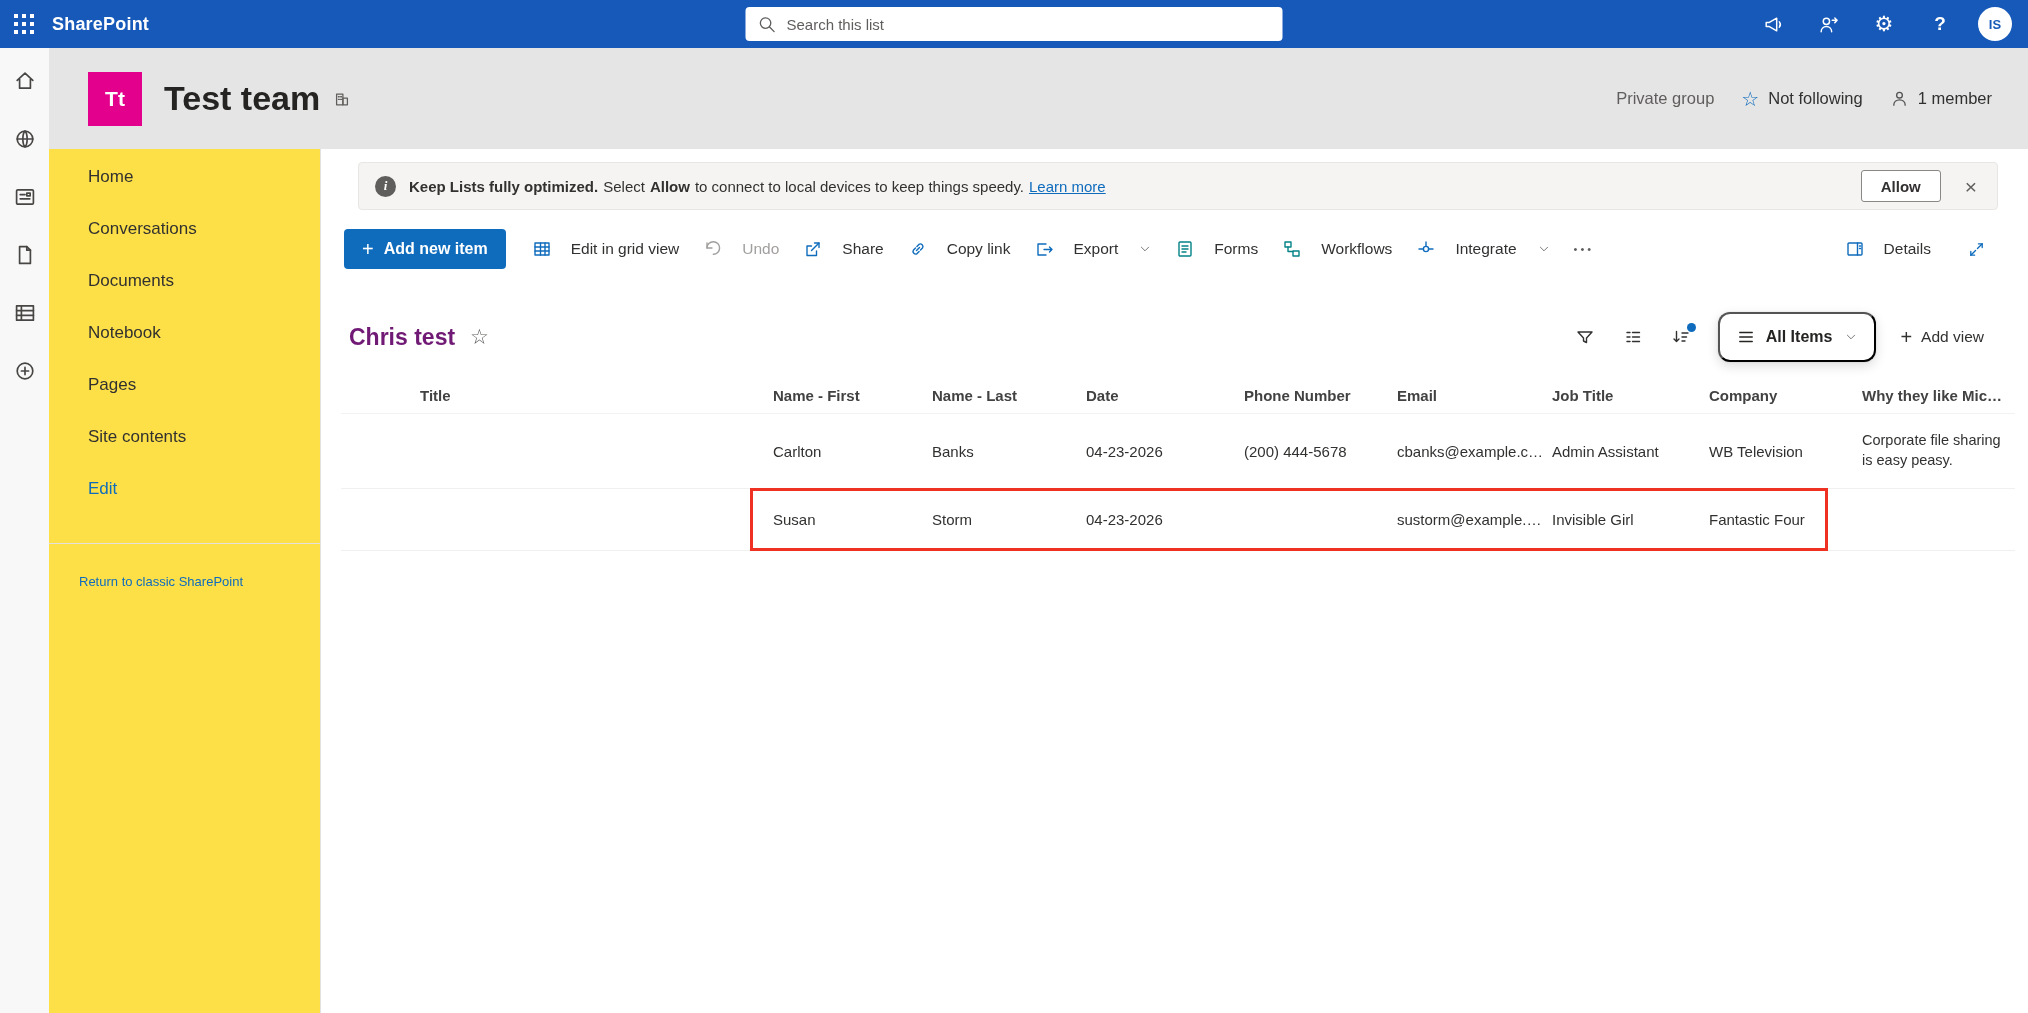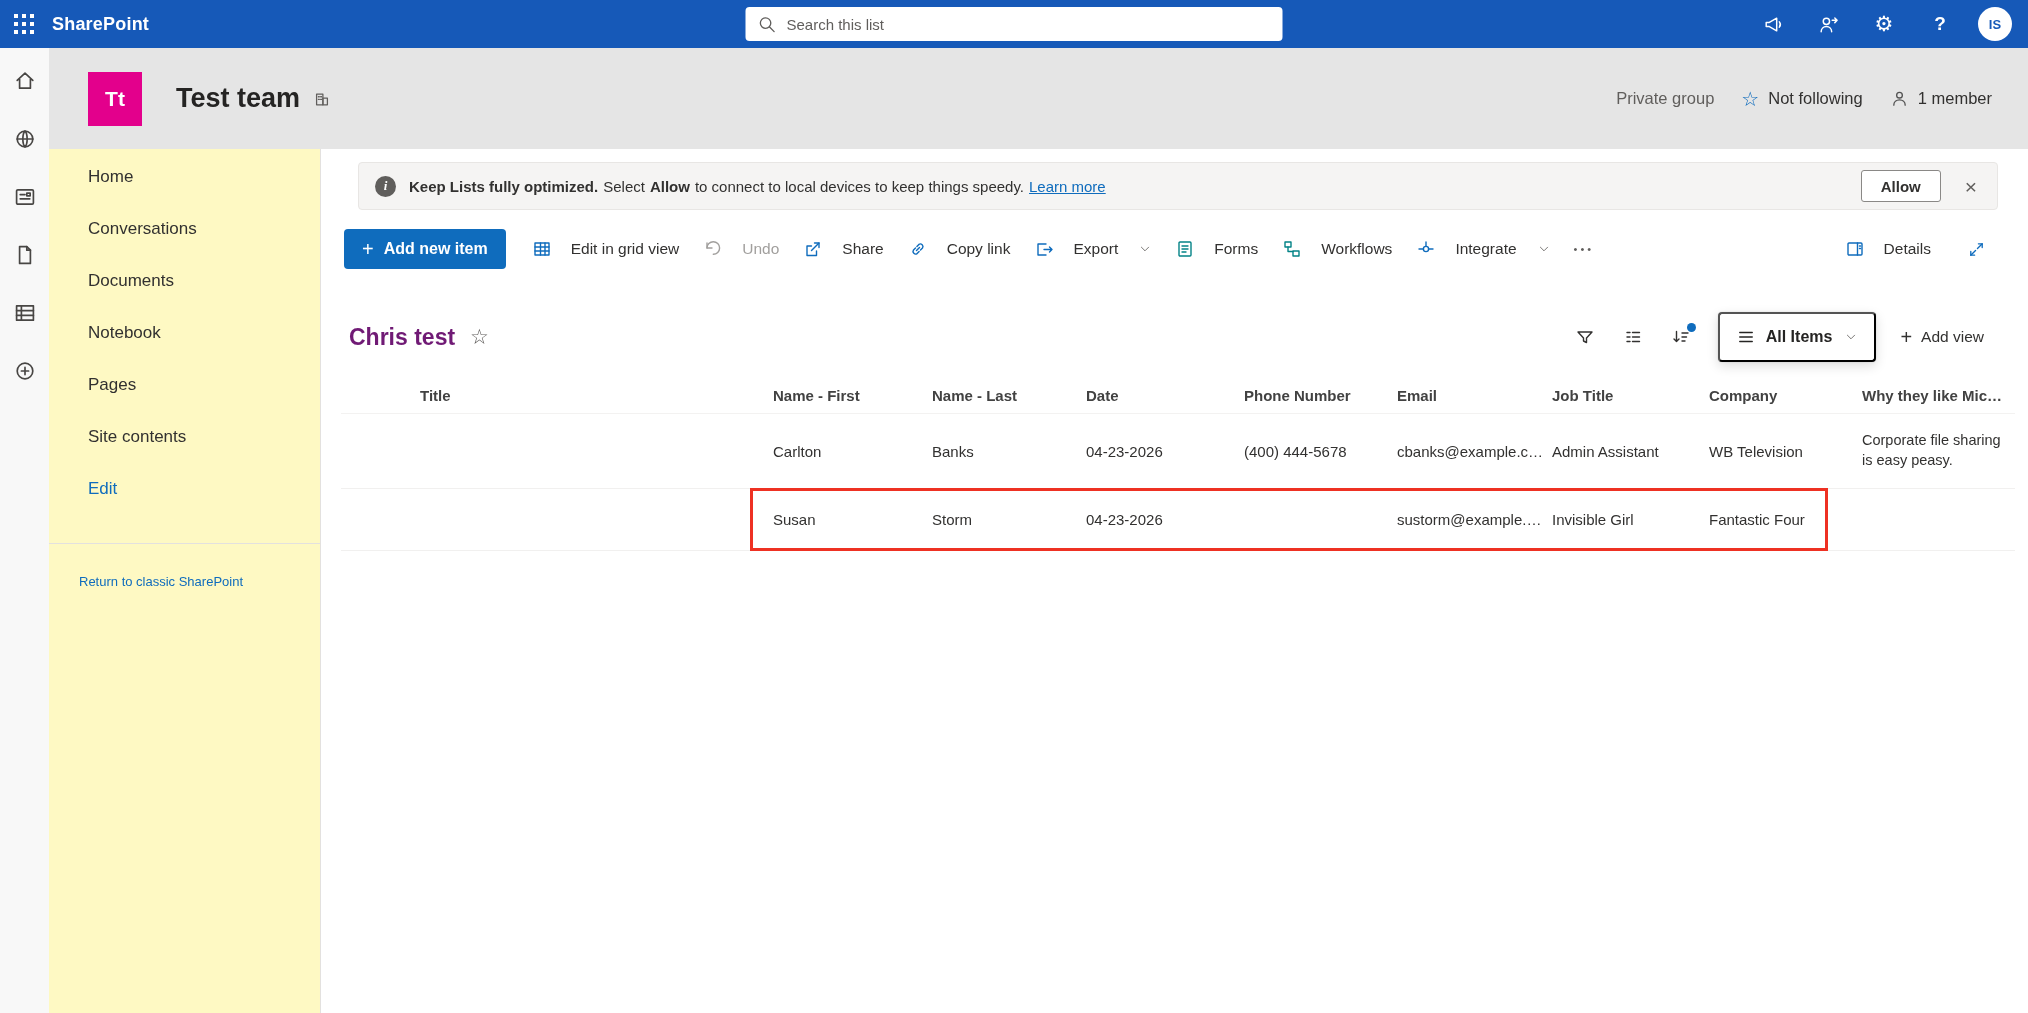--- a/index.html
+++ b/index.html
@@ -23,30 +23,30 @@
   .glyph-help{font-size:19px;font-weight:700}
   .avatar{width:34px;height:34px;border-radius:50%;background:#fff;color:#1659b8;font-weight:700;font-size:13px;display:grid;place-items:center;cursor:pointer}
 
   
   .app-rail{position:absolute;top:48px;left:0;width:49px;bottom:0;background:#f8f8f8;display:flex;flex-direction:column;align-items:center;padding-top:20px;gap:32px;color:#484644}
   .rail-btn{width:26px;height:26px;display:grid;place-items:center;cursor:pointer}
 
   
   .site-header{position:absolute;top:48px;left:49px;right:0;height:101px;background:#e5e5e5;display:flex;align-items:center;padding:0 36px 0 39px}
   .site-logo{width:54px;height:54px;background:#e3008c;color:#fff;font-size:21px;font-weight:600;display:grid;place-items:center;cursor:pointer}
-  .site-title{font-size:27px;font-weight:600;color:#252423;margin-left:34px}
+  .site-title{font-size:34px;font-weight:600;color:#252423;margin-left:22px}
   .site-title-icon{margin-left:13px;color:#605e5c}
   .header-meta{margin-left:auto;display:flex;align-items:center;gap:27px;font-size:16.5px}
   .meta-muted{color:#605e5c}
   .meta-group{display:flex;align-items:center;gap:9px;color:#323130;cursor:pointer}
   .star-glyph{font-family:"DejaVu Sans",sans-serif;font-size:20px;color:#0f6cbd;line-height:1}
   .meta-group .micon{color:#515151}
 
   
-  .left-nav{position:absolute;top:149px;left:49px;width:272px;bottom:0;background:#fef9c3;border-right:1px solid #e3e1df;padding-top:2px}
+  .left-nav{position:absolute;top:149px;left:49px;width:272px;bottom:0;background:#fde047;border-right:1px solid #e3e1df;padding-top:2px}
   .nav-item{height:52px;display:flex;align-items:center;padding-left:39px;font-size:17px;color:#323130;cursor:pointer}
   .nav-item.accent{color:#0f6cbd}
   .nav-divider{height:1px;background:#e3e1df;margin-top:28px}
   .classic-link{display:inline-block;margin:30px 0 0 30px;font-size:13px;color:#0f6cbd;cursor:pointer}
 
   
   .main{position:absolute;top:149px;left:321px;right:0;bottom:0;background:#fff}
 
   .banner{margin:13px 30px 0 37px;height:48px;background:#f5f4f3;border:1px solid #e8e6e4;border-radius:4px;display:flex;align-items:center;padding:0 16px;font-size:15px;color:#323130}
   .info-badge{width:21px;height:21px;border-radius:50%;background:#605e5c;color:#fff;display:grid;place-items:center;font:italic 700 13px "Liberation Serif","DejaVu Serif",serif;margin-right:13px;flex:none}
@@ -66,21 +66,21 @@
   .chev{color:#605e5c;margin-left:2px}
   .overflow-dots{font-size:11px;letter-spacing:3px;color:#605e5c}
   .cmd-right{margin-left:auto;display:flex;align-items:center;gap:12px}
 
   .list-header{display:flex;align-items:center;margin:40px 36px 0 28px;height:56px}
   .list-title{font-size:23px;font-weight:700;color:#701a75}
   .title-star{margin-left:15px;font-family:"DejaVu Sans",sans-serif;font-size:21px;color:#605e5c;cursor:pointer}
   .view-controls{margin-left:auto;display:flex;align-items:center;gap:6px}
   .vc-btn{width:42px;height:42px;display:grid;place-items:center;color:#323130;position:relative;cursor:pointer;background:none;border:none}
   .sort-dot{position:absolute;top:7px;right:6px;width:9px;height:9px;border-radius:50%;background:#0f6cbd}
-  .view-pill{display:flex;align-items:center;gap:11px;height:50px;padding:12px 17px;background:#fff;border-radius:4px;box-shadow:0 0 2px rgba(0,0,0,.12),0 4px 12px rgba(0,0,0,.14);font-size:16px;font-weight:600;color:#252423;cursor:pointer;margin:0 10px}
+  .view-pill{display:flex;align-items:center;gap:11px;height:50px;padding:12px 17px;background:#fff;border-radius:12px;box-shadow:0 0 2px rgba(0,0,0,.12),0 4px 12px rgba(0,0,0,.14);font-size:16px;font-weight:600;color:#252423;cursor:pointer;margin:0 10px}
   .add-view{display:flex;align-items:center;gap:9px;font-size:15.5px;color:#323130;background:none;border:none;cursor:pointer;padding:0 8px}
 
   
   .table{margin:13px 13px 0 20px}
   .trow{display:grid;grid-template-columns:79px 353px 159px 154px 158px 153px 155px 157px 153px 1fr;align-items:center}
   .trow>div{overflow:hidden;white-space:nowrap;font-size:15px;padding-right:10px}
   .thead{height:36px;border-bottom:1px solid #f3f2f1}
   .thead>div{font-weight:600;color:#424242;font-size:15px;cursor:pointer}
   .rowline{border-bottom:1px solid #f1f0ef;cursor:pointer}
   .row-1{height:75px}
@@ -390,21 +390,21 @@
       <div>Company</div>
       <div>Why they like Mic…</div>
     </div>
 
     <div class="trow rowline row-1">
       <div><span class="grip"></span></div>
       <div></div>
       <div>Carlton</div>
       <div>Banks</div>
       <div>04-23-2026</div>
-      <div class="col-phone">(400) 444-5678</div>
+      <div class="col-phone">(200) 444-5678</div>
       <div>cbanks@example.c…</div>
       <div>Admin Assistant</div>
       <div>WB Television</div>
       <div class="col-why">Corporate file sharing is easy peasy.</div>
     </div>
 
     <div class="trow rowline row-2">
       <div><span class="grip"></span></div>
       <div></div>
       <div>Susan</div>

